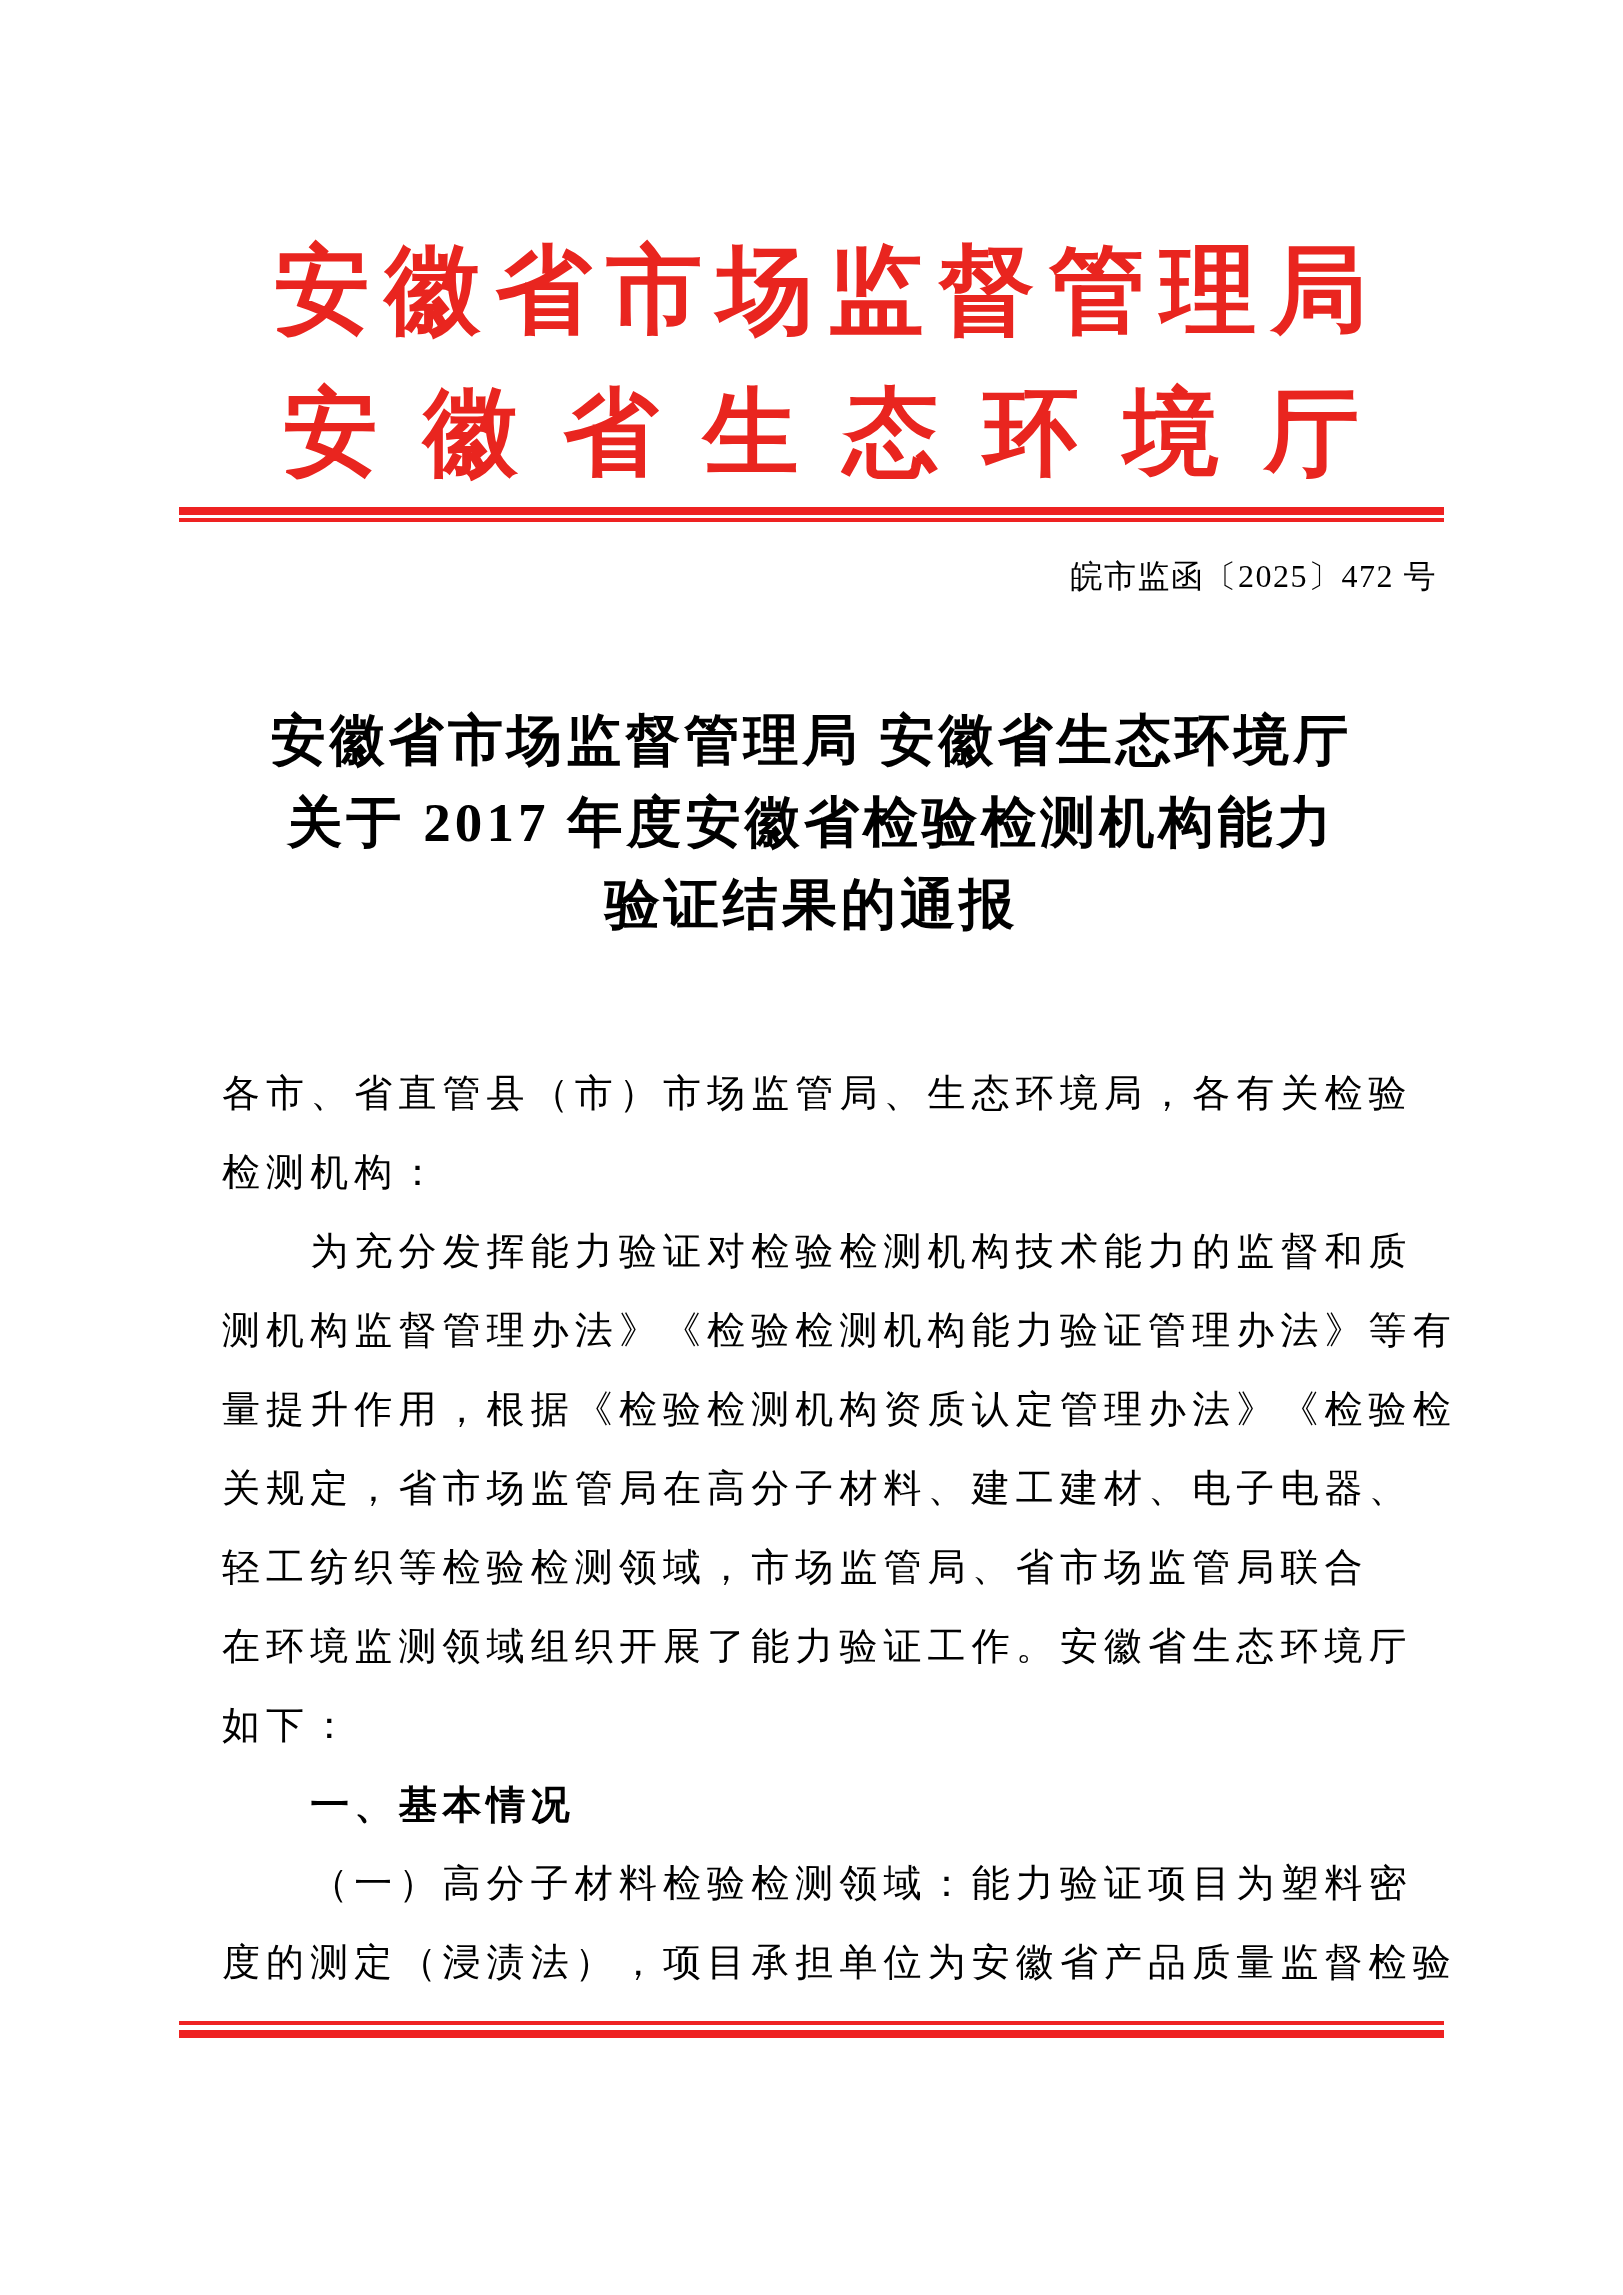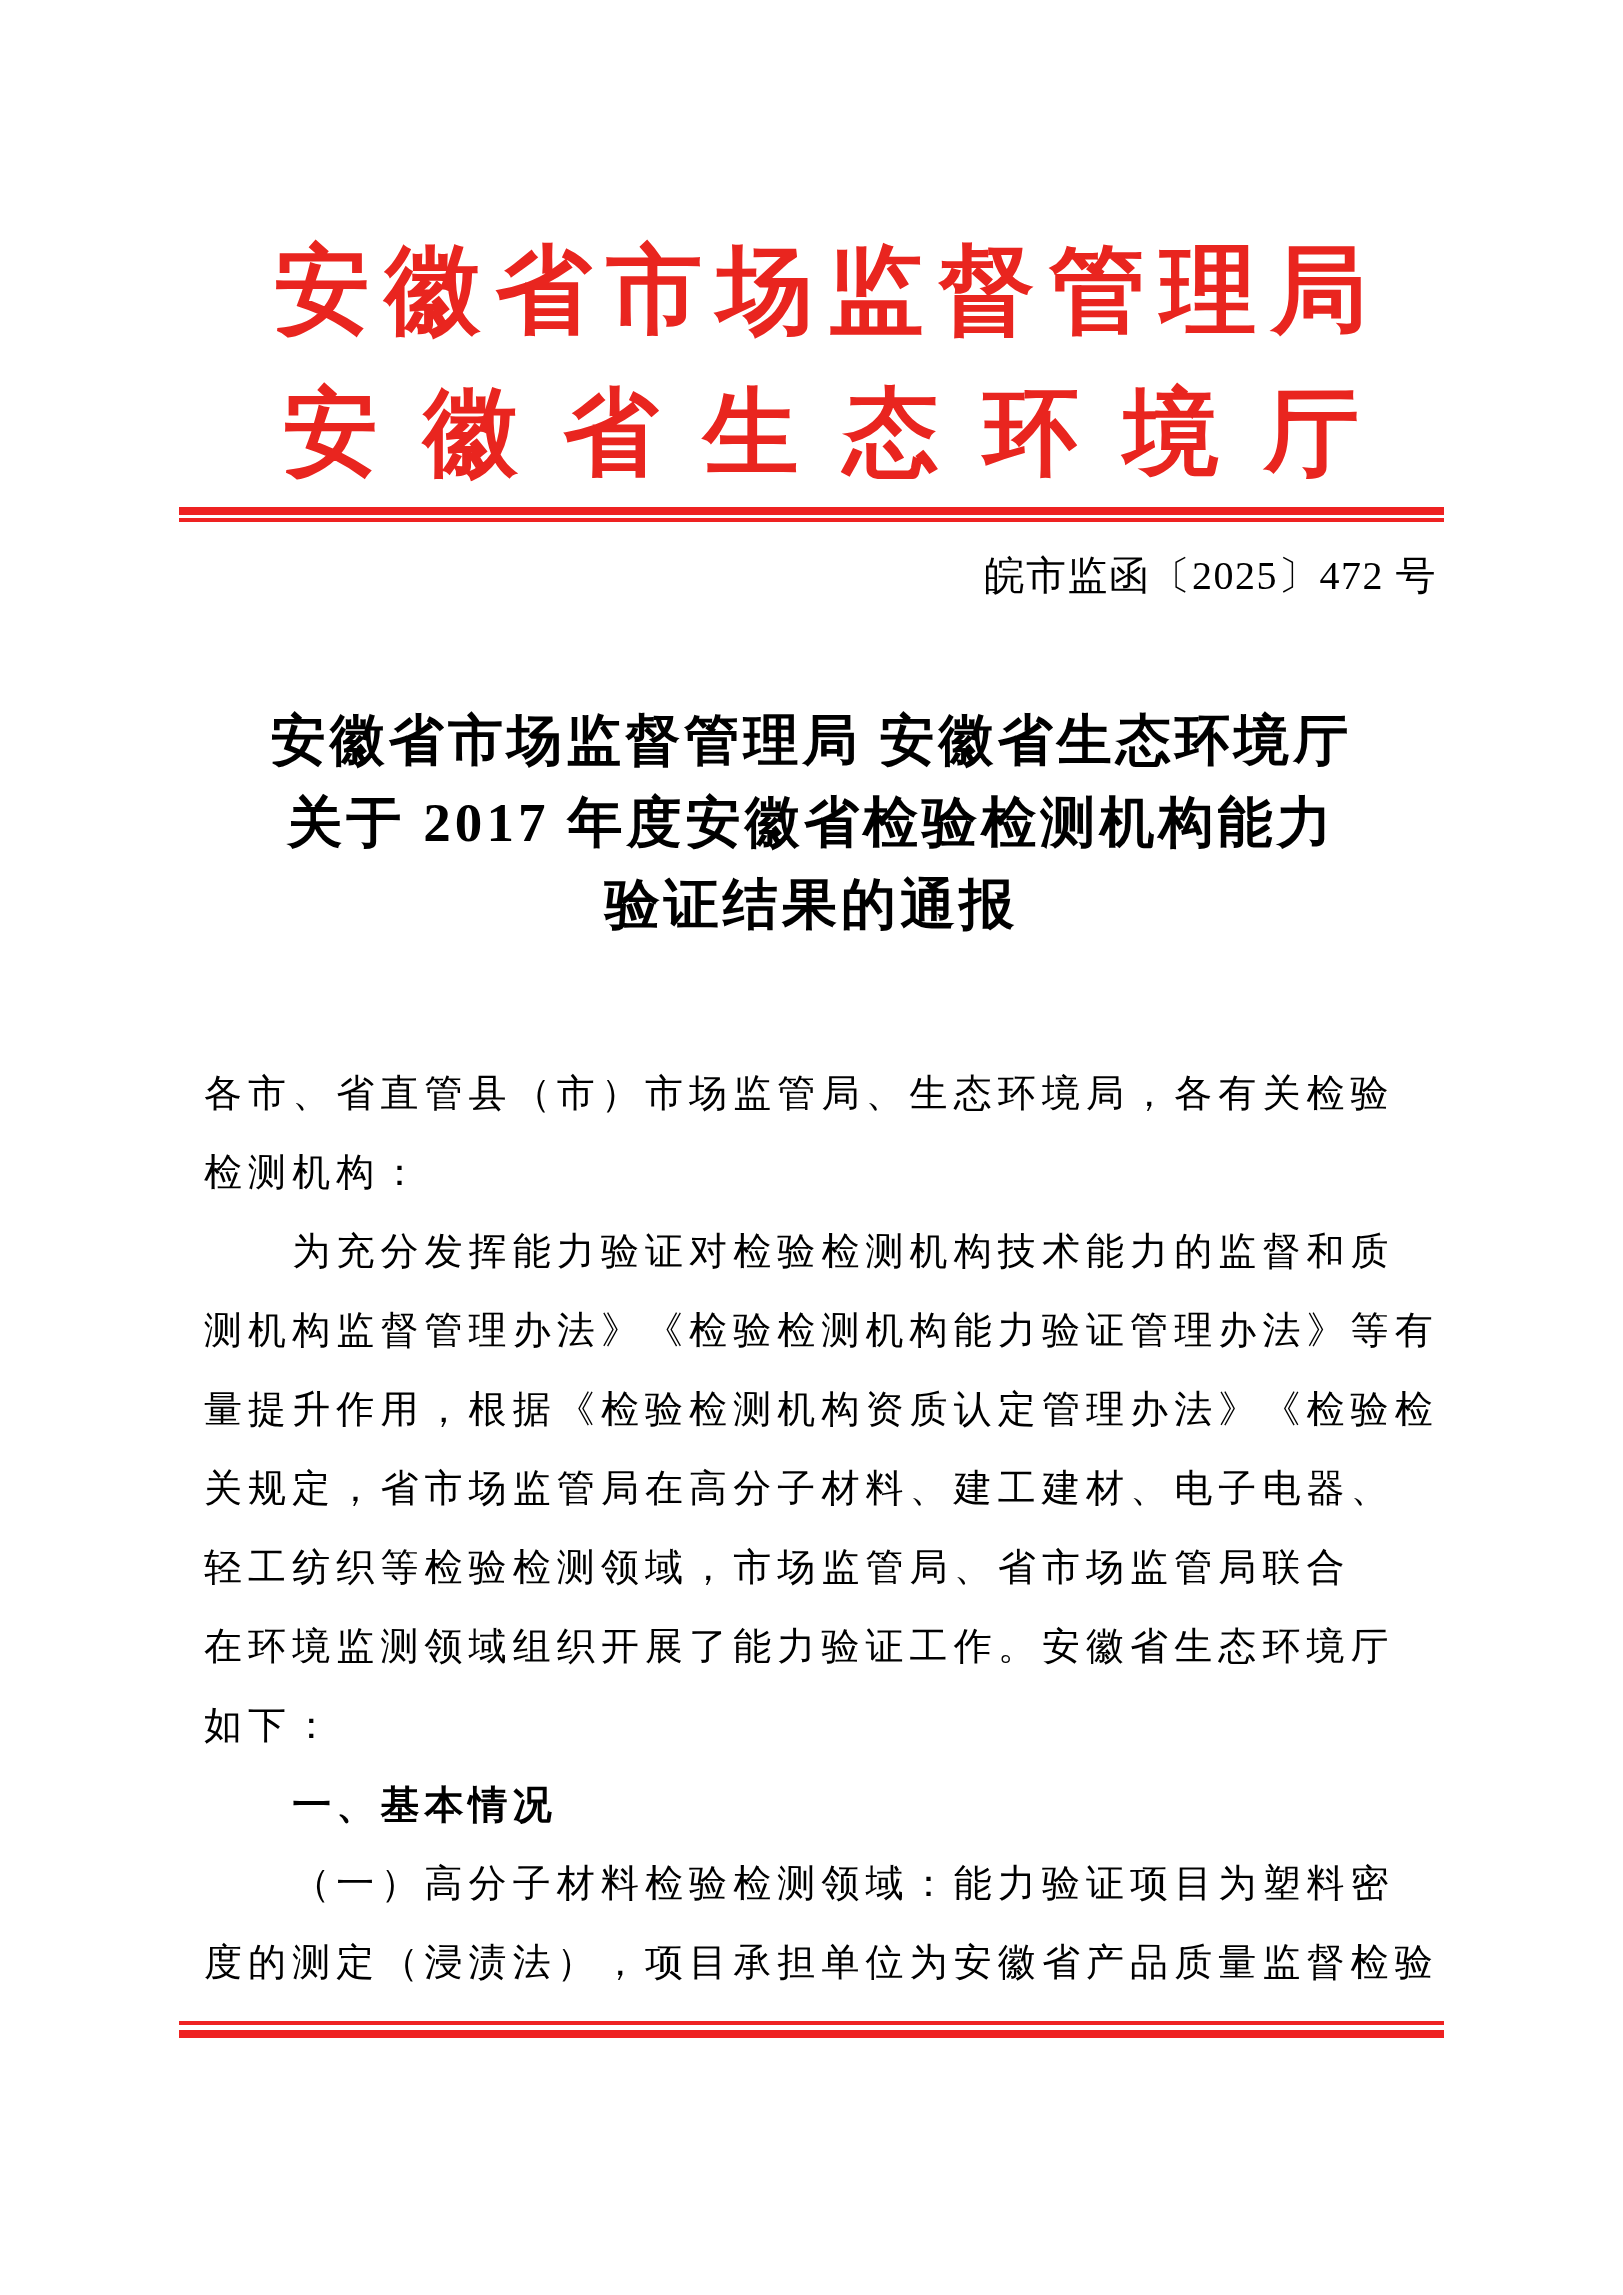--- a/index.html
+++ b/index.html
@@ -56,21 +56,21 @@
   .rule-footer-thick { top: 2030px; height: 8.2px; }
 
   
   .doc-number {
     position: absolute;
     left: 218px;
     top: 558px;
     width: 1219px;
     height: 36px;
     line-height: 36px;
-    font-size: 40px;
+    font-size: 32px;
     letter-spacing: 1.5px;
     text-align: right;
     white-space: nowrap;
   }
 
   
   .doc-title {
     position: absolute;
     left: 0;
     top: 700px;
@@ -82,21 +82,21 @@
   }
   .doc-title .title-line {
     height: 82px;
     line-height: 82px;
     white-space: nowrap;
   }
 
   
   .doc-body {
     position: absolute;
-    left: 204px;
+    left: 222px;
     top: 1054px;
     width: 1253px;
     font-size: 38px;
     letter-spacing: 6.1px;
   }
   .doc-body .body-line {
     height: 79px;
     line-height: 79px;
     white-space: nowrap;
     text-align: left;

